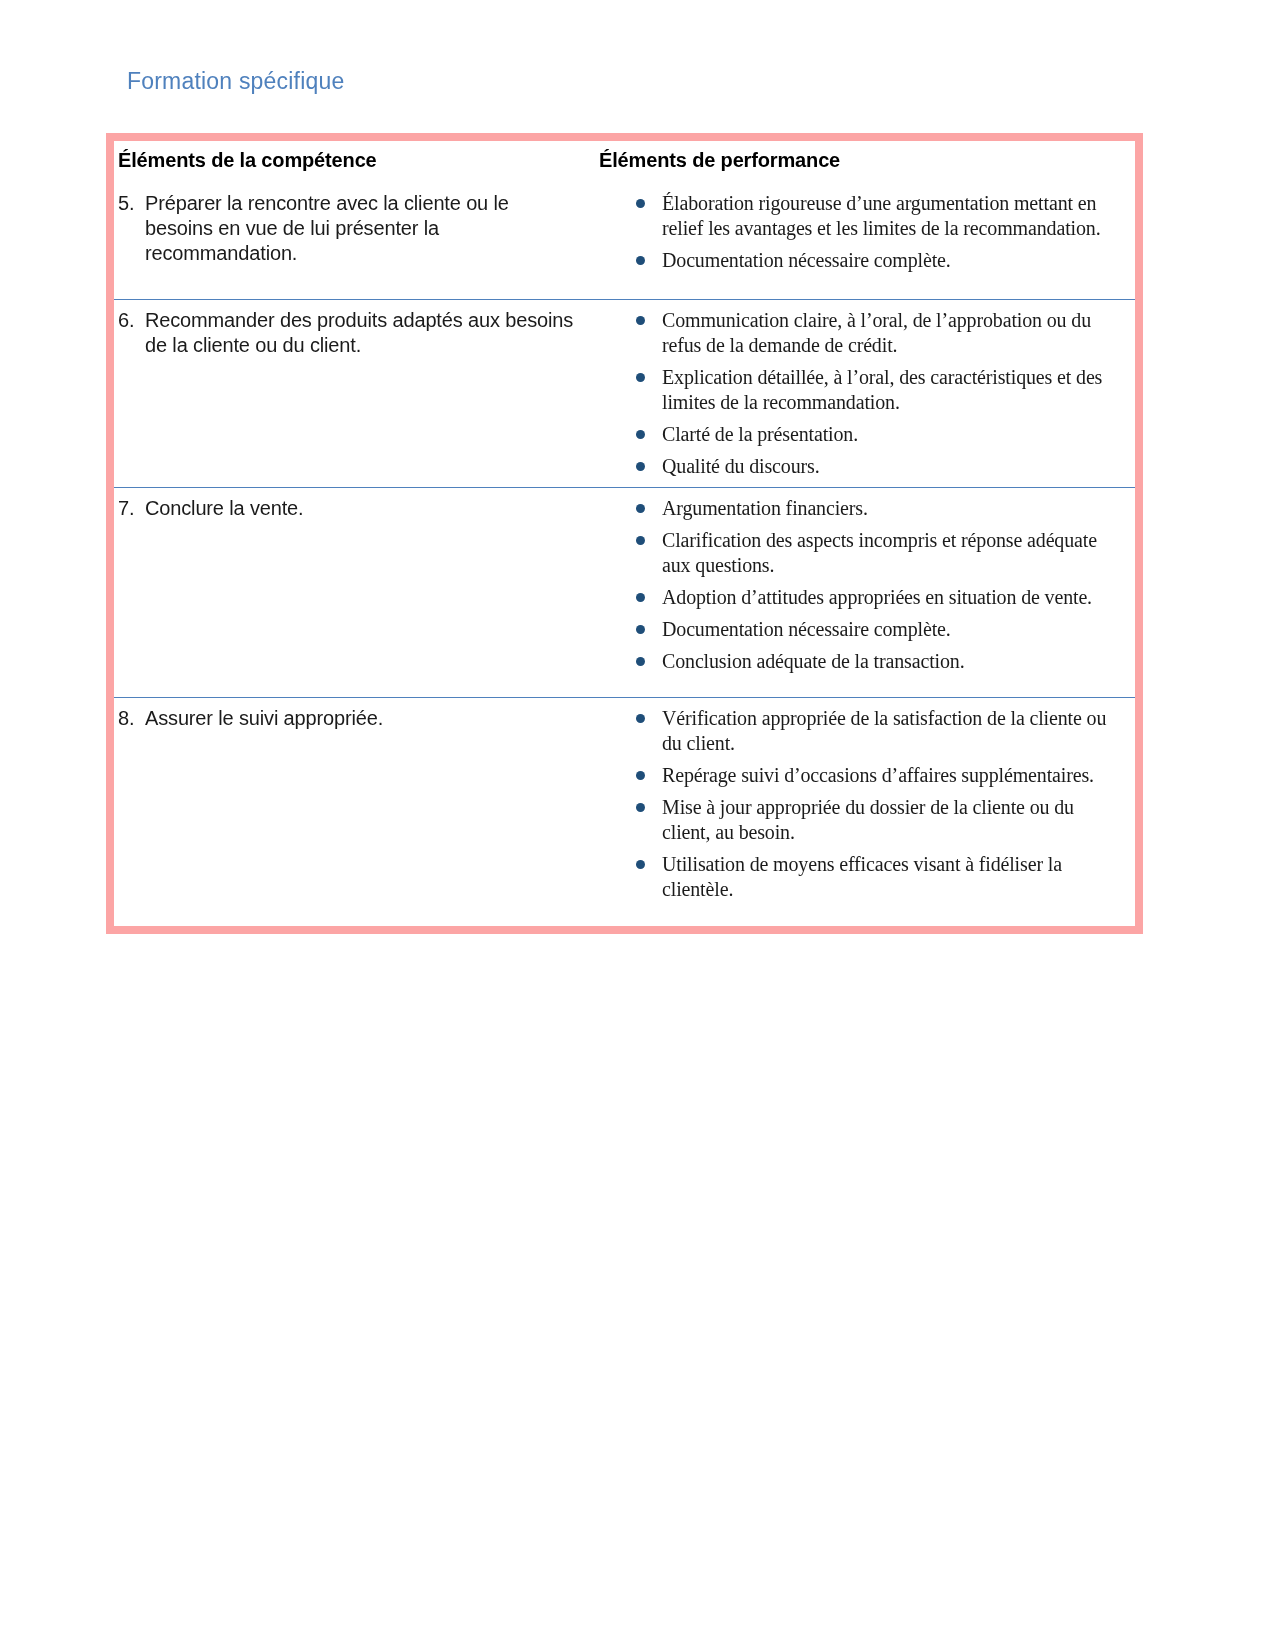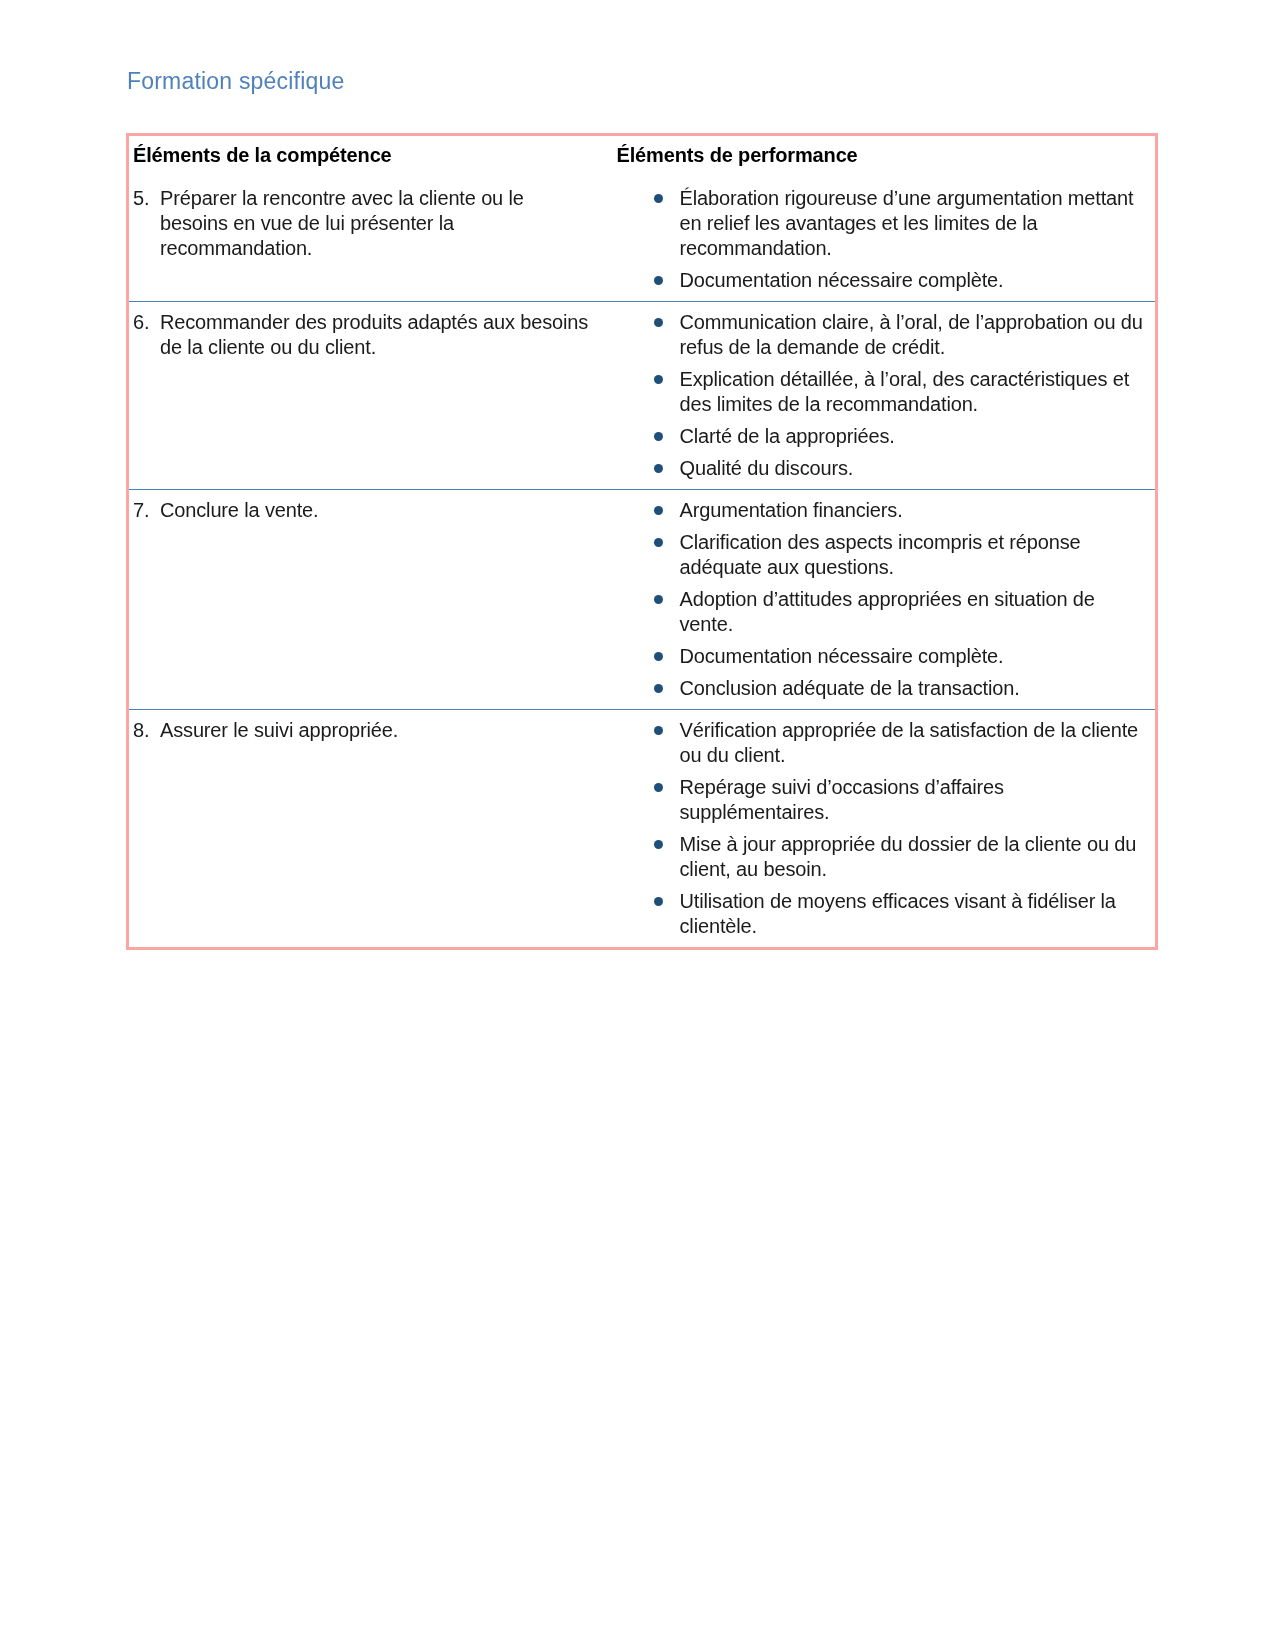--- a/index.html
+++ b/index.html
@@ -11,37 +11,37 @@
   .page{position:absolute;inset:0;width:1275px;height:1436px;overflow:hidden;}
 
   
   .section-heading{
     position:absolute;left:127px;top:68px;margin:0;
     font-size:23px;font-weight:400;color:#4f81bd;letter-spacing:0.2px;
   }
 
   
   table.competency{
-    position:absolute;left:126px;top:133px;width:1029px;
+    position:absolute;left:106px;top:133px;width:1029px;
     border-collapse:collapse;table-layout:fixed;
-    border:3px solid #fca5a5;
+    border:8px solid #fca5a5;
     font-size:20px;line-height:25px;letter-spacing:-0.15px;
   }
   table.competency col.c1{width:477px;}
   table.competency col.c2{width:552px;}
   table.competency tr{border-bottom:1px solid #4f81bd;}
   table.competency tr:last-child{border-bottom:none;}
   th,td{vertical-align:top;text-align:left;border:none;}
   th{
     font-weight:700;color:#000;
     padding:7px 8px 10px 4px;font-size:20px;
   }
   th.crit-h{padding-left:12px;}
   td.el-cell{padding:8px 10px 8px 4px;}
-  td.cr-cell{padding:8px 8px 8px 12px;}
+  td.cr-cell{padding:8px 8px 8px 12px;font-family:Liberation Serif, serif;}
   tbody tr:nth-child(1) td{height:100px;}
   tbody tr:nth-child(2) td{height:171px;}
   tbody tr:nth-child(3) td{height:193px;}
   tbody tr:nth-child(4) td{height:212px;}
 
   .el{display:flex;}
   .el .num{flex:0 0 27px;}
   .el .el-text{flex:1 1 auto;}
 
   ul.criteria{margin:0;padding:0;list-style:none;}
@@ -117,21 +117,21 @@
       <span class="cr-text">Communication claire, à l’oral, de l’approbation ou du refus de la demande de crédit.</span>
     </li>
 
     <li class="criterion">
       <span class="dot"></span>
       <span class="cr-text">Explication détaillée, à l’oral, des caractéristiques et des limites de la recommandation.</span>
     </li>
 
     <li class="criterion">
       <span class="dot"></span>
-      <span class="cr-text">Clarté de la appropriées.</span>
+      <span class="cr-text">Clarté de la présentation.</span>
     </li>
 
     <li class="criterion">
       <span class="dot"></span>
       <span class="cr-text">Qualité du discours.</span>
     </li>
   </ul>
       </td>
     </tr>
 

